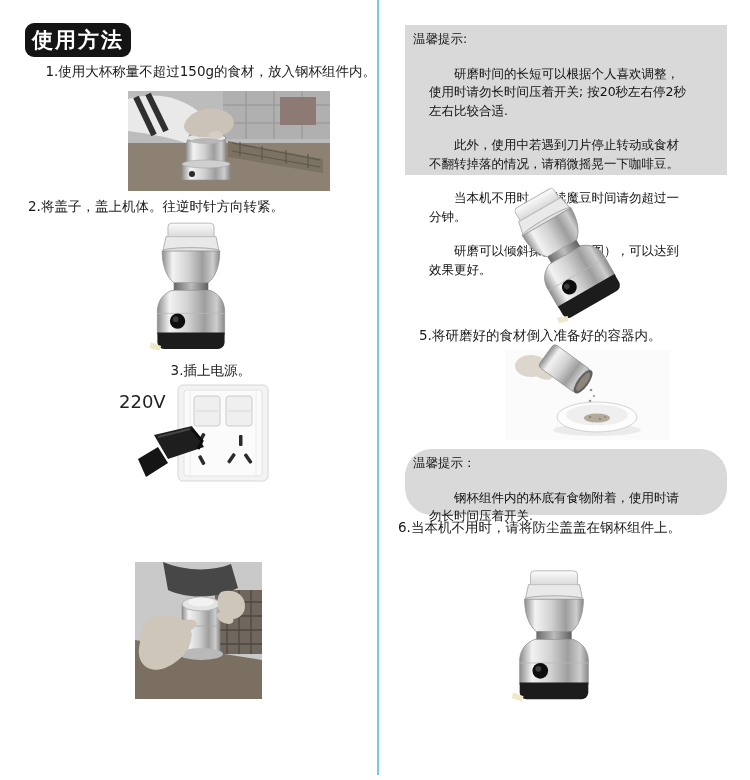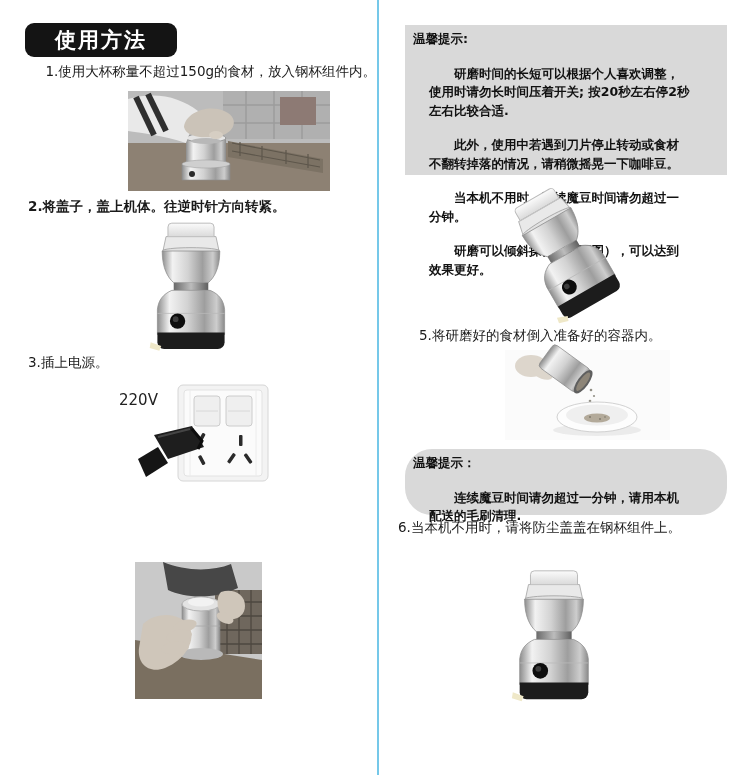--- a/index.html
+++ b/index.html
@@ -2,33 +2,33 @@
 <html><head>
 <meta charset="utf-8">
 <style>
   html,body{margin:0;padding:0;background:#ffffff;}
   #page{position:relative;width:750px;height:780px;background:#ffffff;overflow:hidden;
         font-family:"DejaVu Sans","Liberation Sans",sans-serif;color:#1a1a1a;}
   .abs{position:absolute;}
   
   #divider{left:377px;top:0;width:2px;height:775px;}
   
-  #title-badge{left:25px;top:23px;width:152px;height:34px;border-radius:9px;
+  #title-badge{left:25px;top:23px;width:106px;height:34px;border-radius:9px;
      display:flex;align-items:center;justify-content:center;font-family:Liberation Serif, serif;}
   #title-badge span{color:#fff;font-size:21px;font-weight:bold;letter-spacing:2px;}
   
   .step-text{font-size:13.5px;line-height:21px;white-space:pre-line;
      padding-left:1.15em;text-indent:-1.15em;}
   
   .tip-box{background:#d9d9d9;padding:5px 20px 6px 8px;box-sizing:border-box;
-     font-size:12.5px;font-weight:bold;line-height:18.5px;color:#111;}
+     font-size:12.5px;font-weight:normal;line-height:18.5px;color:#111;}
   .tip-para{margin:16px;text-indent:2em;}
   .tip-head{margin:0;}
   
-  #voltage{font-size:15px;color:#222;}
+  #voltage{font-size:18px;color:#222;}
   svg{display:block;}
   .photo{overflow:visible;}
 </style>
 </head>
 <body>
 
 <svg width="0" height="0" style="position:absolute" aria-hidden="true">
   <defs>
     <linearGradient id="gSteel" x1="0" y1="0" x2="1" y2="0">
       <stop offset="0" stop-color="#8d8d8d"></stop>
@@ -105,27 +105,27 @@
     </g>
     <g>
       <path d="M0 8 C 28 0, 52 6, 70 20 L 58 52 C 34 44, 12 42, 0 40 z" fill="#e9e9e9"></path>
       <path d="M8 6 L 26 44" stroke="#2f2f2f" stroke-width="6"></path>
       <path d="M20 3 L 38 40" stroke="#2f2f2f" stroke-width="6"></path>
       <path d="M56 36 C 58 20, 84 12, 100 22 C 112 30, 104 44, 90 45 C 76 48, 58 46, 56 36 z" fill="#cbc3b8"></path>
       <ellipse cx="88" cy="44" rx="7" ry="4" fill="#d6cec3"></ellipse>
     </g>
   </svg>
 
-  <div class="abs step-text" style="left:28px;top:196px;width:350px;font-weight:bold;">2.将盖子，盖上机体。往逆时针方向转紧。</div>
+  <div class="abs step-text" style="left:28px;top:196px;width:350px;">2.将盖子，盖上机体。往逆时针方向转紧。</div>
 
   <svg class="abs photo" style="left:143px;top:217px;" width="96" height="140" viewBox="0 0 100 145">
     <use href="#sym-grinder"></use>
   </svg>
 
-  <div class="abs step-text" style="left:28px;top:352px;width:350px;">3.插上电源。</div>
+  <div class="abs step-text" style="left:28px;top:360px;width:350px;text-align:center;">3.插上电源。</div>
 
   <div id="voltage" class="abs" style="left:119px;top:391px;">220V</div>
 
   <svg class="abs photo" style="left:138px;top:383px;" width="132" height="102" viewBox="0 0 132 102">
     <g>
       <rect x="40" y="2" width="90" height="96" rx="5" fill="#f3f3f3" stroke="#d6d6d6"></rect>
       <rect x="46" y="7" width="78" height="86" rx="3" fill="#fbfbfb" stroke="#e3e3e3"></rect>
       <path d="M52 7 v86 M118 7 v86" stroke="#ececec" fill="none"></path>
     </g>
     <g>
@@ -214,21 +214,21 @@
       <ellipse cx="92" cy="65" rx="31" ry="10.5" fill="#efefef"></ellipse>
       <ellipse cx="92" cy="68" rx="13" ry="4.5" fill="#b3aa9a"></ellipse>
       <circle cx="85" cy="67" r="1" fill="#807a6c"></circle>
         <circle cx="95" cy="69" r="1" fill="#807a6c"></circle>
       <circle cx="100" cy="67" r="0.9" fill="#8d8678"></circle>
     </g>
   </svg>
 
   <div class="abs tip-box" style="left: 405px; top: 449px; width: 322px; height: 66px; background: rgb(217, 217, 217); border-radius: 27px;">
     <p class="tip-head">温馨提示：</p>
-    <p class="tip-para">连续魔豆时间请勿超过一分钟，请用本机配送的毛刷清理.</p>
+    <p class="tip-para">钢杯组件内的杯底有食物附着，使用时请勿长时间压着开关.</p>
   </div>
 
   <div class="abs step-text" style="left:398px;top:517px;width:332px;">6.当本机不用时，请将防尘盖盖在钢杯组件上。</div>
 
   <svg class="abs photo" style="left:505px;top:562px;" width="98" height="148" viewBox="0 0 100 145">
     <use href="#sym-grinder"></use>
   </svg>
 
 </div>
 

